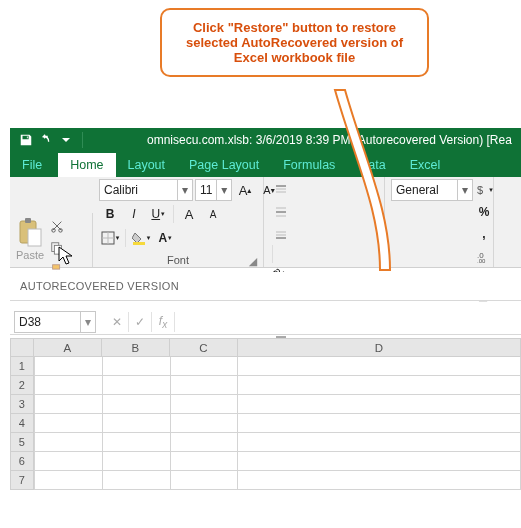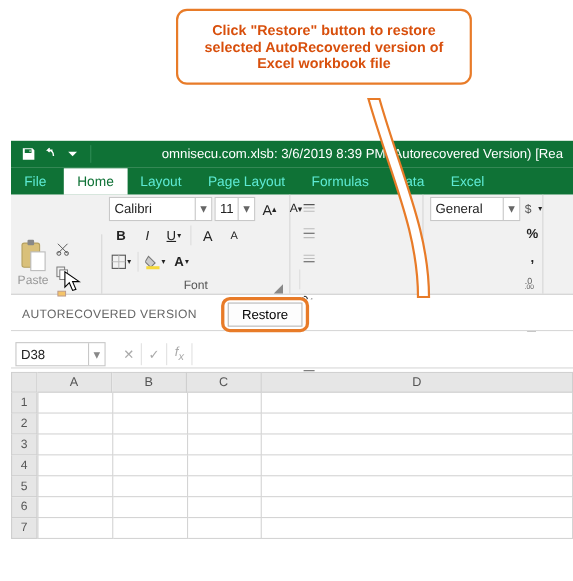--- a/index.html
+++ b/index.html
@@ -328,23 +328,20 @@
             </div>
         </div>
       </div>
       <div class="group-label"><span>Number</span><span class="dlaunch">◢</span></div>
     </div>
 
   </div>
 
   <div class="msgbar">
     <span class="title">AUTORECOVERED VERSION</span>
-    <span class="restore-wrap">
-      <button class="restore-btn">Restore</button>
-    </span>
   </div>
 
   <div class="fxbar">
     <div class="namebox">
       <span class="val">D38</span>
       <span class="drop">▾</span>
     </div>
     <div style="width:10px"></div>
     <div class="fxbtn">✕</div>
     <div class="fxbtn">✓</div>

